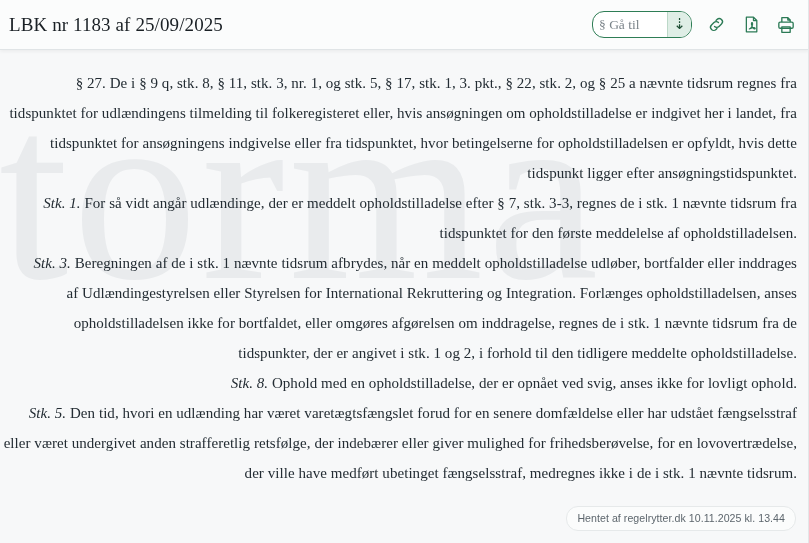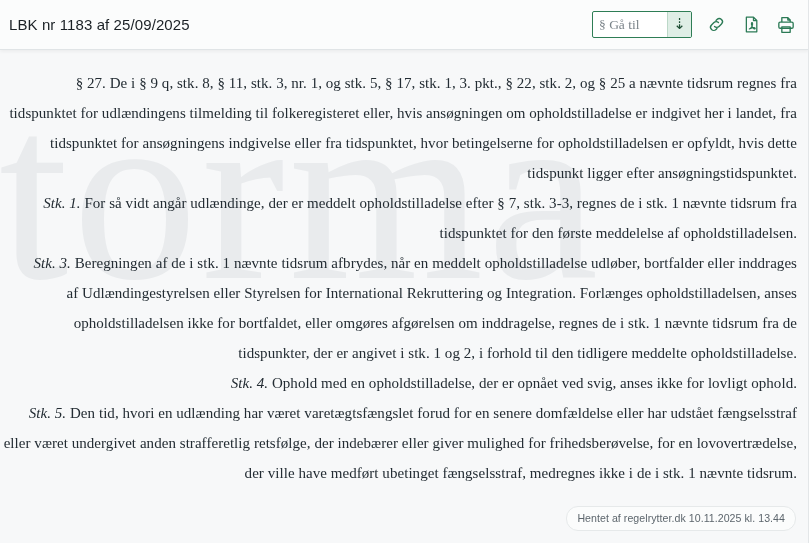--- a/index.html
+++ b/index.html
@@ -59,39 +59,39 @@
     border-bottom: 1px solid #e0e4e6;
     box-shadow: 0 2px 3px rgba(0,0,0,0.045);
     display: flex;
     align-items: center;
     justify-content: space-between;
     box-sizing: border-box;
     padding: 0 12px 0 6px;
     z-index: 5;
   }
   #doc-title {
-    font-family: Liberation Sans, sans-serif;
-    font-size: 15px;
+    font-family: Liberation Serif, serif;
+    font-size: 19px;
     color: #1a2025;
     letter-spacing: 0.1px;
     white-space: nowrap;
     padding-left: 3px;
   }
   #header-tools {
     display: flex;
     align-items: center;
     gap: 13px;
   }
 
   
   .goto-wrap {
     display: flex;
     align-items: stretch;
     border: 1px solid #2e7d55;
-    border-radius: 2px;
+    border-radius: 12px;
     height: 25px;
     background: #ffffff;
     overflow: hidden;
     width: 98px;
   }
   .goto-input {
     border: none;
     outline: none;
     background: transparent;
     font-family: "Liberation Serif", serif;
@@ -220,21 +220,21 @@
   </div>
 
   <div id="content">
 
     <p class="para"><span class="sect">§ 27.</span><span> De i § 9 q, stk. 8, § 11, stk. 3, nr. 1, og stk. 5, § 17, stk. 1, 3. pkt., § 22, stk. 2, og § 25 a nævnte tidsrum regnes fra tidspunktet for udlændingens tilmelding til folkeregisteret eller, hvis ansøgningen om opholdstilladelse er indgivet her i landet, fra tidspunktet for ansøgningens indgivelse eller fra tidspunktet, hvor betingelserne for opholdstilladelsen er opfyldt, hvis dette tidspunkt ligger efter ansøgningstidspunktet.</span></p>
 
     <p class="para"><span class="lead">Stk. 1.</span><span> For så vidt angår udlændinge, der er meddelt opholdstilladelse efter § 7, stk. 3-3, regnes de i stk. 1 nævnte tidsrum fra tidspunktet for den første meddelelse af opholdstilladelsen.</span></p>
 
     <p class="para"><span class="lead">Stk. 3.</span><span> Beregningen af de i stk. 1 nævnte tidsrum afbrydes, når en meddelt opholdstilladelse udløber, bortfalder eller inddrages af Udlændingestyrelsen eller Styrelsen for International Rekruttering og Integration. Forlænges opholdstilladelsen, anses opholdstilladelsen ikke for bortfaldet, eller omgøres afgørelsen om inddragelse, regnes de i stk. 1 nævnte tidsrum fra de tidspunkter, der er angivet i stk. 1 og 2, i forhold til den tidligere meddelte opholdstilladelse.</span></p>
 
-    <p class="para"><span class="lead">Stk. 4.</span><span> Ophold med en opholdstilladelse, der er opnået ved svig, anses ikke for lovligt ophold.</span></p>
+    <p class="para"><span class="lead">Stk. 8.</span><span> Ophold med en opholdstilladelse, der er opnået ved svig, anses ikke for lovligt ophold.</span></p>
 
     <p class="para"><span class="lead">Stk. 5.</span><span> Den tid, hvori en udlænding har været varetægtsfængslet forud for en senere domfældelse eller har udstået fængselsstraf eller været undergivet anden strafferetlig retsfølge, der indebærer eller giver mulighed for frihedsberøvelse, for en lovovertrædelse, der ville have medført ubetinget fængselsstraf, medregnes ikke i de i stk. 1 nævnte tidsrum.</span></p>
 
   </div>
 
   <div id="footer-badge">Hentet af regelrytter.dk 10.11.2025 kl. 13.44</div>
 
 </div>
 
 </body></html>

